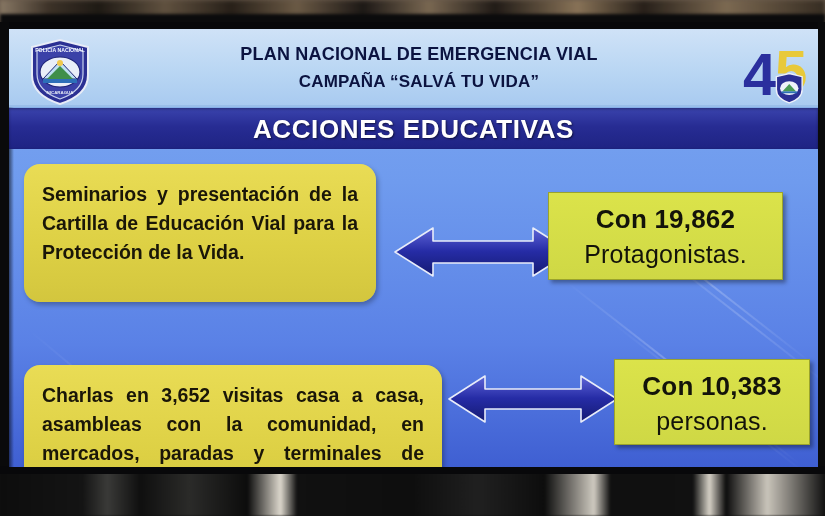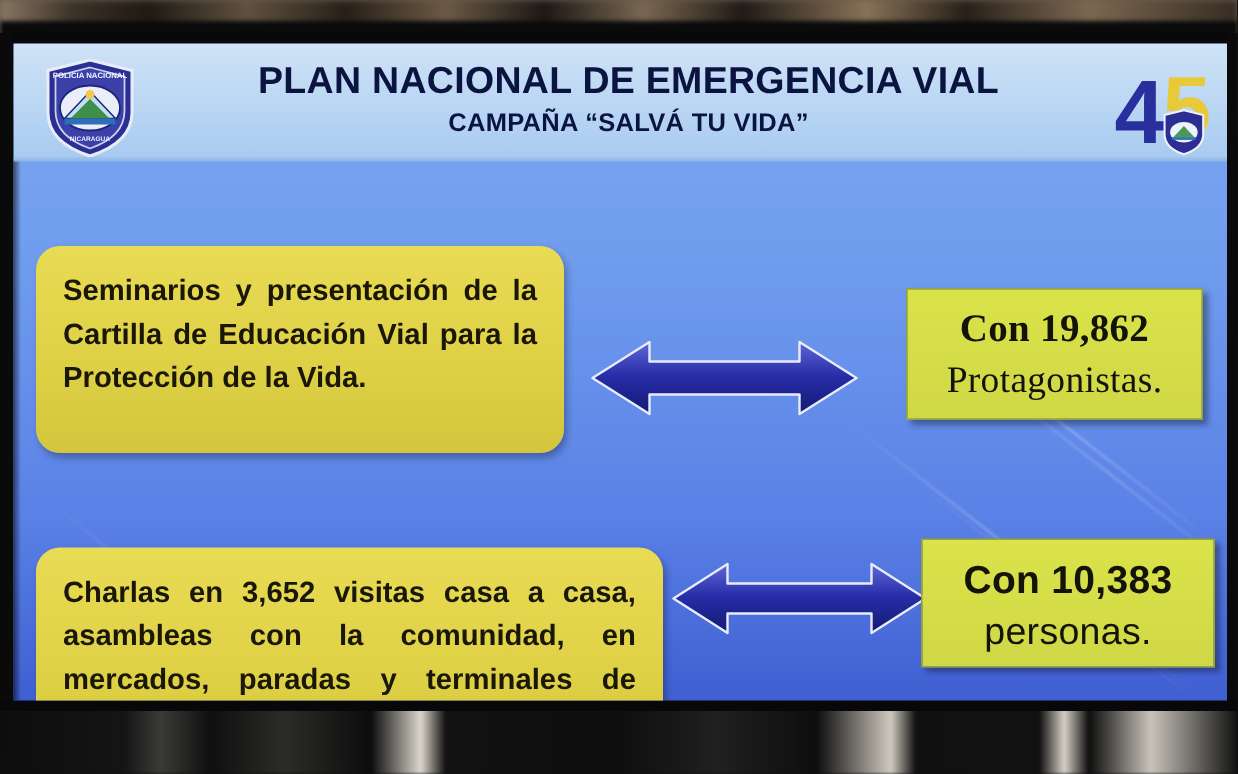--- a/index.html
+++ b/index.html
@@ -39,21 +39,21 @@
 
   
   .header{position:absolute;left:0;top:0;width:809px;height:78px;
           background:linear-gradient(180deg,#cfe2f7 0%,#b9d6f3 55%,#a8caf0 100%);}
   .header-rule{position:absolute;left:0;top:76px;width:809px;height:3px;background:#8fb6e4;opacity:.6;}
 
   .crest{position:absolute;left:20px;top:10px;width:62px;height:66px;}
   .crest45{position:absolute;left:728px;top:4px;width:84px;height:78px;}
 
   .head-titles{position:absolute;left:110px;top:12px;width:600px;text-align:center;color:#0b1340;}
-  .head-line1{font-size:25px;font-weight:bold;letter-spacing:.2px;line-height:27px;white-space:nowrap;}
+  .head-line1{font-size:18px;font-weight:bold;letter-spacing:.2px;line-height:27px;white-space:nowrap;}
   .head-line2{font-size:17px;font-weight:bold;letter-spacing:.2px;line-height:27px;white-space:nowrap;}
 
   
   .band{position:absolute;left:0;top:79px;width:809px;height:41px;
         background:linear-gradient(180deg,#3a43ad 0%,#272c93 45%,#1e2383 100%);
         box-shadow:0 1px 3px rgba(0,0,0,.35) inset;}
   .band-txt{position:absolute;left:0;top:3px;width:809px;text-align:center;color:#fff;
             font-size:26px;font-weight:bold;letter-spacing:.6px;
             text-shadow:1px 1px 2px rgba(0,0,0,.55);line-height:36px;}
 
@@ -63,21 +63,21 @@
         box-sizing:border-box;}
   .ybox .txt{font-weight:bold;color:#1a1608;}
   #box-seminarios{left:15px;top:135px;width:352px;height:138px;padding:16px 18px 0 18px;}
   #box-seminarios .txt{font-size:19.5px;line-height:29px;text-align:justify;}
   #box-charlas{left:15px;top:300px;width:418px;height:150px;padding:16px 18px 0 18px;margin-top:36px;}
   #box-charlas .txt{font-size:19.5px;line-height:29px;text-align:justify;}
 
   .gbox{position:absolute;background:linear-gradient(180deg,#dbe34a 0%,#cfd845 100%);
         border:1px solid #9aa32c;box-shadow:3px 3px 4px rgba(0,0,0,.35);
         box-sizing:border-box;text-align:center;color:#13130a;}
-  #box-protagonistas{left:595px;top:163px;width:198px;height:88px;padding-top:8px;font-family:Liberation Serif, serif;}
+  #box-protagonistas{left:539px;top:163px;width:235px;height:88px;padding-top:8px;}
   #box-personas{left:605px;top:330px;width:196px;height:86px;padding-top:8px;}
   .gbox .big{font-size:26px;font-weight:bold;line-height:36px;letter-spacing:.2px;}
   .gbox .sub{font-size:25px;font-weight:normal;line-height:34px;letter-spacing:.2px;}
 
   .arrow{position:absolute;}
   .arrow svg{display:block;}
   #arrow-1{left:384px;top:193px;width:180px;height:60px;}
   #arrow-2{left:438px;top:340px;width:172px;height:60px;}
 
   
@@ -132,20 +132,23 @@
         </g>
       </svg>
 
       <div class="head-titles">
         <div class="head-line1">PLAN NACIONAL DE EMERGENCIA VIAL</div>
         <div class="head-line2">CAMPAÑA “SALVÁ TU VIDA”</div>
       </div>
       <div class="header-rule"></div>
     </div>
 
+    <div class="band">
+      <div class="band-txt">ACCIONES EDUCATIVAS</div>
+    </div>
 
     <div class="ybox" id="box-seminarios">
       <div class="txt">Seminarios y presentación de la Cartilla de Educación Vial para la Protección de la Vida.</div>
     </div>
 
     <div class="arrow" id="arrow-1">
       <svg viewBox="0 0 180 60">
         <defs>
           <linearGradient id="ag1" x1="0" y1="0" x2="0" y2="1">
             <stop offset="0%" stop-color="#5f66d8"></stop>

